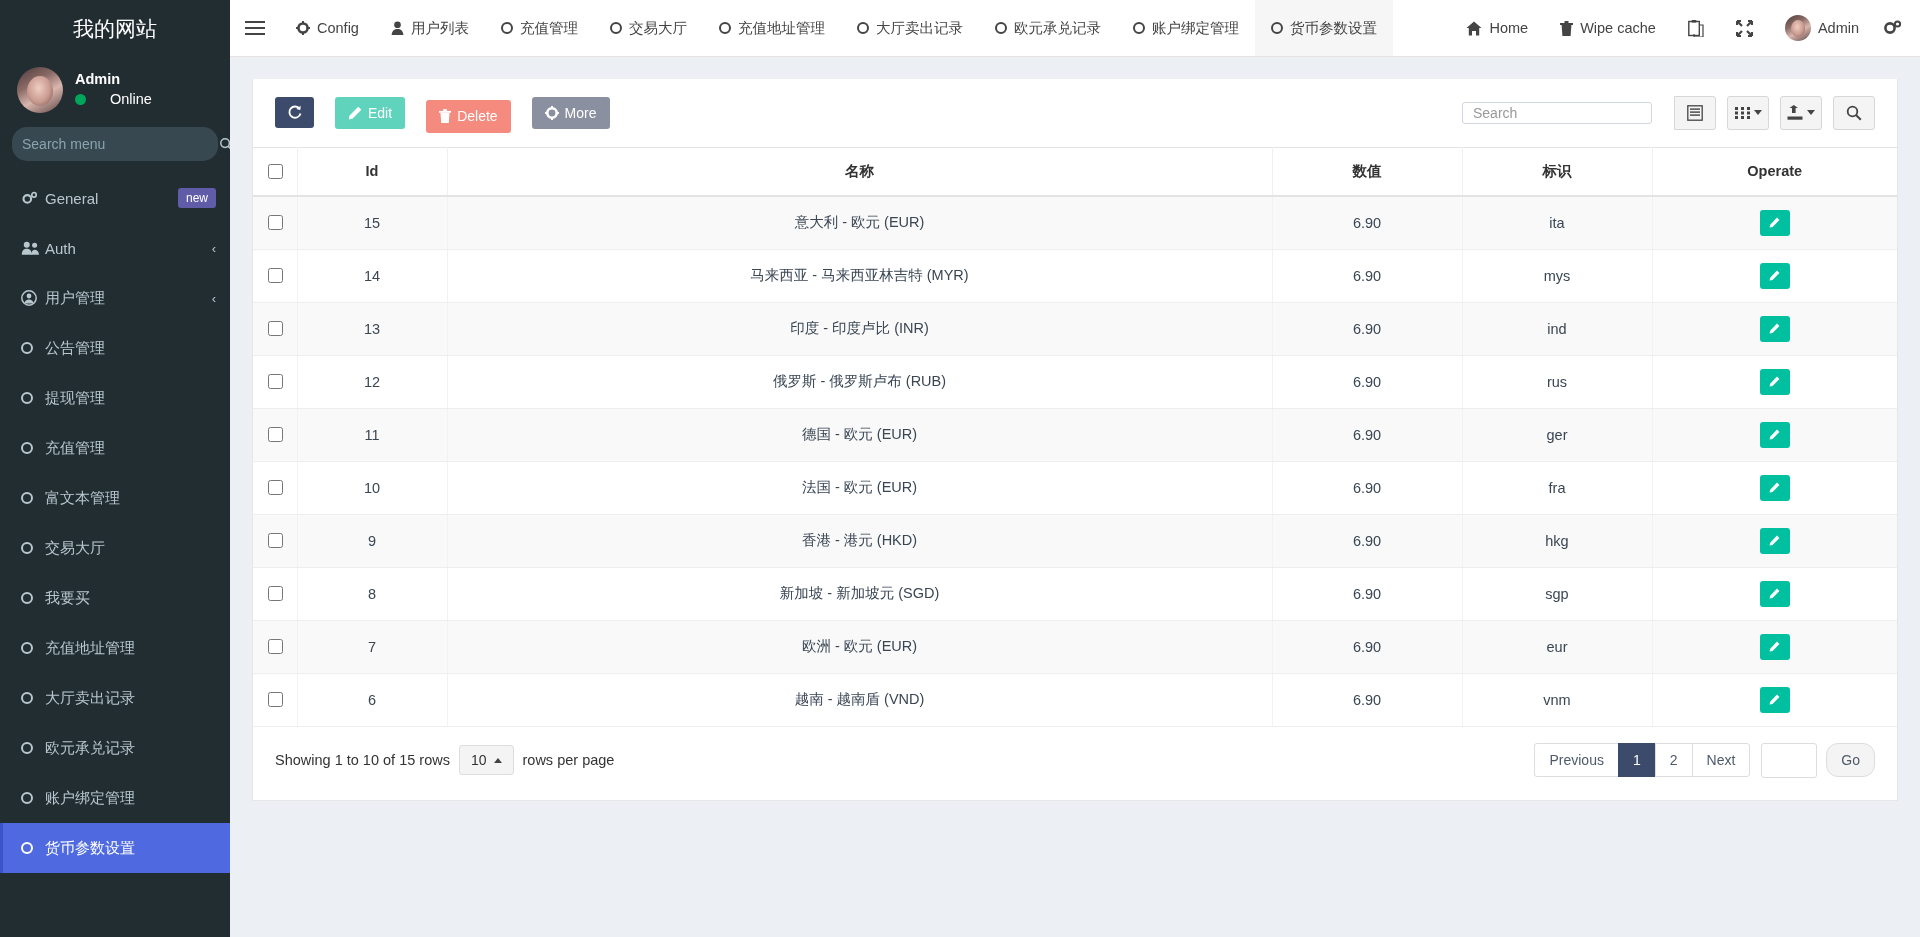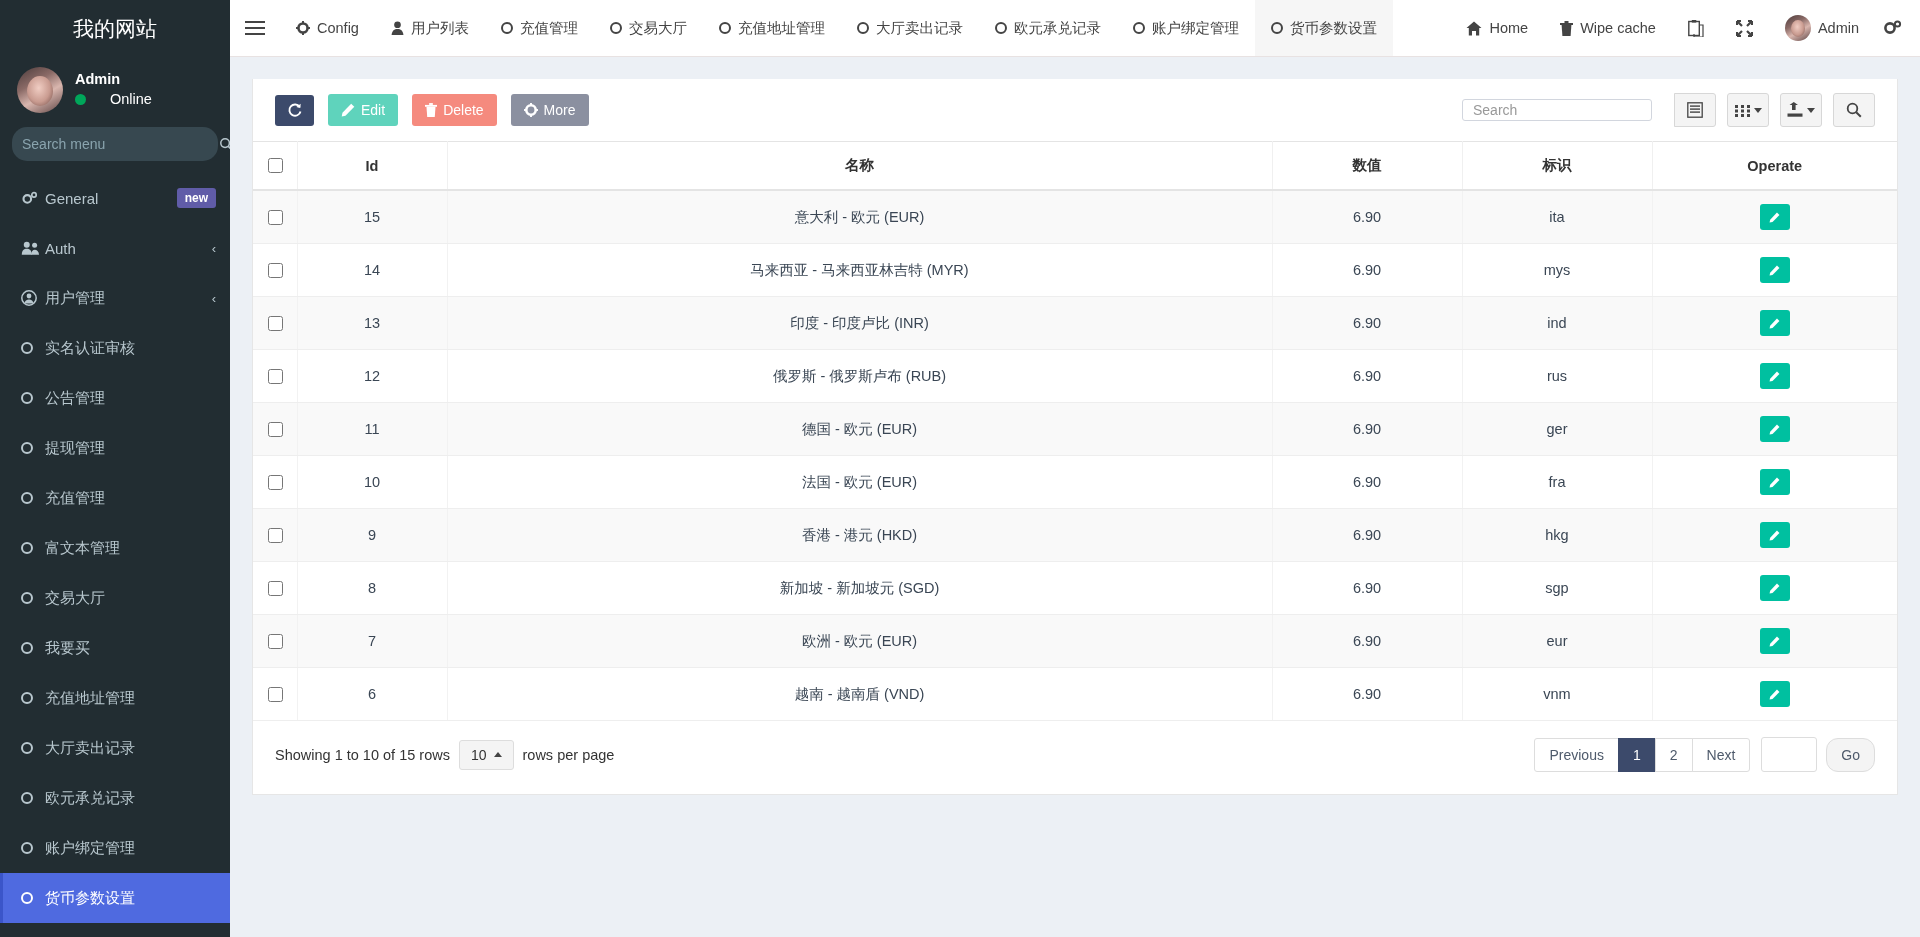--- a/index.html
+++ b/index.html
@@ -83,21 +83,21 @@
   }
   .menu-item .mi-label { flex: 1; }
   .menu-item.active {
     background: #4f6ae0;
     color: #ffffff;
     border-left-color: #3b55c9;
   }
   .menu-item.active .mi-icon { color: #ffffff; }
   .badge-new {
     background: #605ca8; color: #fff;
-    font-size: 12px; font-weight: bold;
+    font-size: 12px; font-weight: normal;
     padding: 3px 8px; border-radius: 3px;
   }
   .mi-caret { color: #b8c7ce; font-size: 13px; margin-left: auto; }
   .circ-icon {
     width: 12px; height: 12px; border-radius: 50%;
     border: 2px solid currentColor; display: inline-block;
   }
 
   
   #topbar {
@@ -146,34 +146,34 @@
   #panel {
     background: #ffffff;
     border: 1px solid #e6e6e6;
     border-top: 0;
     min-height: 660px;
   }
 
   #toolbar {
     display: flex; align-items: center;
     padding: 14px 22px;
-    gap: 14px;
+    gap: 21px;
   }
   .btn {
     border: 0; border-radius: 3px;
     font-size: 14px; color: #ffffff;
     padding: 8px 13px;
     cursor: pointer;
     display: inline-flex; align-items: center; gap: 6px;
     font-family: inherit;
     line-height: 1.2;
   }
   .btn-refresh { background: #3c4a6b; padding: 8px 12px; }
   .btn-edit { background: #5fd3bc; }
-  .btn-delete { background: #f58a7e; }
+  .btn-delete { background: #f58a7e; margin-top: 7px; }
   .btn-more { background: #8b90a0; }
 
   #toolbar-right { margin-left: auto; display: flex; align-items: center; gap: 0; }
   #table-search {
     width: 190px; height: 22px;
     border: 1px solid #d2d6de; border-radius: 3px;
     padding: 0 10px; font-size: 14px; color: #555;
     font-family: inherit; outline: none;
     margin-right: 22px;
   }
@@ -324,26 +324,20 @@
       <div class="menu-item">
         <span class="mi-icon">
           <svg width="16" height="16" viewBox="0 0 16 16">
             <circle cx="8" cy="8" r="7.2" fill="none" stroke="currentColor" stroke-width="1.5"></circle>
             <circle cx="8" cy="6" r="2.4" fill="currentColor"></circle>
             <path d="M3.3 13.4 C3.9 10.6 5.7 9.4 8 9.4 C10.3 9.4 12.1 10.6 12.7 13.4 Z" fill="currentColor"></path>
           </svg>
         </span>
         <span class="mi-label">用户管理</span>
         <span class="mi-caret">‹</span>
-      </div>
-      <div class="menu-item">
-        <span class="mi-icon">
-          <span class="circ-icon"></span>
-        </span>
-        <span class="mi-label">实名认证审核</span>
       </div>
       <div class="menu-item">
         <span class="mi-icon">
           <span class="circ-icon"></span>
         </span>
         <span class="mi-label">公告管理</span>
       </div>
       <div class="menu-item">
         <span class="mi-icon">
           <span class="circ-icon"></span>

